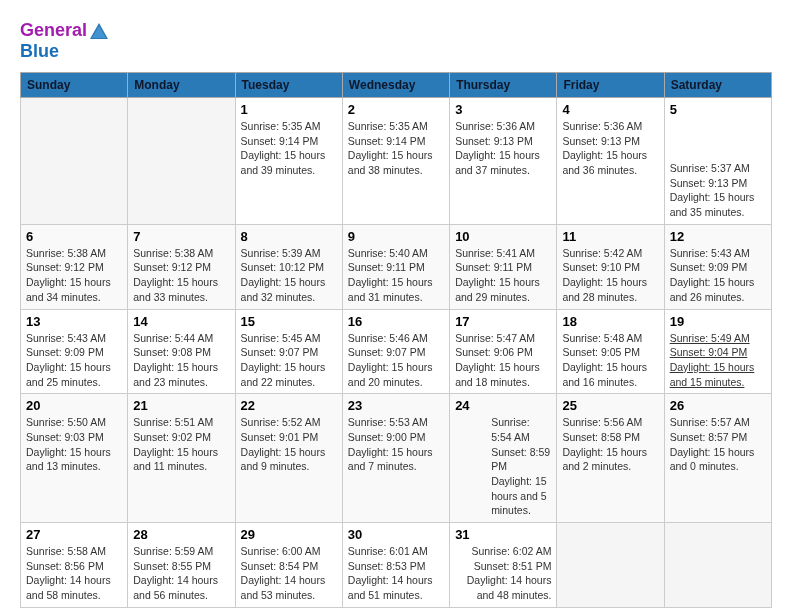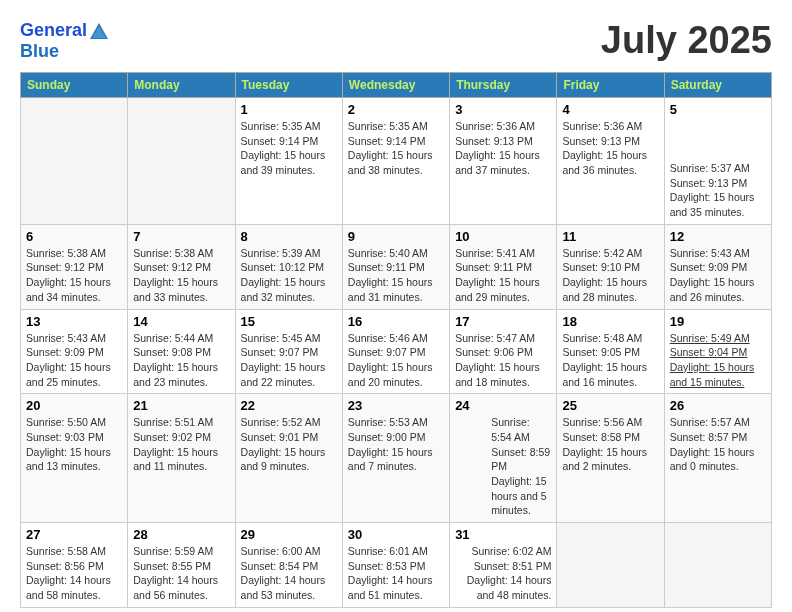--- a/index.html
+++ b/index.html
@@ -21,21 +21,21 @@
       flex-direction: column;
       align-items: flex-start;
     }
     .logo-text {
       display: flex;
       align-items: center;
     }
     .logo-general {
       font-size: 18px;
       font-weight: bold;
-      color: #1d4ed8;
+      color: #a21caf;
     }
     .logo-blue {
       font-size: 18px;
       font-weight: bold;
       color: #1a6fba;
     }
     .title-block {
       text-align: right;
     }
     .month-title {
@@ -49,21 +49,21 @@
       color: #333;
       font-weight: normal;
     }
     table {
       width: 100%;
       border-collapse: collapse;
       font-size: 11px;
     }
     th {
       background-color: #2a7ab8;
-      color: #bef264;
+      color: #0f172a;
       text-align: left;
       padding: 5px 6px;
       font-size: 12px;
       font-weight: bold;
       border: 1px solid #aaa;
     }
     td {
       border: 1px solid #ccc;
       vertical-align: top;
       padding: 4px 5px;
@@ -100,21 +100,20 @@
     <div class="logo-text">
       <span class="logo-general">General</span>
       <svg width="22" height="20" viewBox="0 0 22 20" style="margin: 0 1px;">
         <polygon points="11,2 20,18 2,18" fill="#2a7ab8"></polygon>
         <polygon points="11,5 18,17 4,17" fill="#5aaee8" opacity="0.5"></polygon>
       </svg>
     </div>
     <span class="logo-blue">Blue</span>
   </div>
   <div class="title-block">
-    <div class="month-title">July 2025</div>
   </div>
 </div>
 
 <table>
   <thead>
     <tr>
     <th>Sunday</th>
         <th>Monday</th>
         <th>Tuesday</th>
         <th>Wednesday</th>

